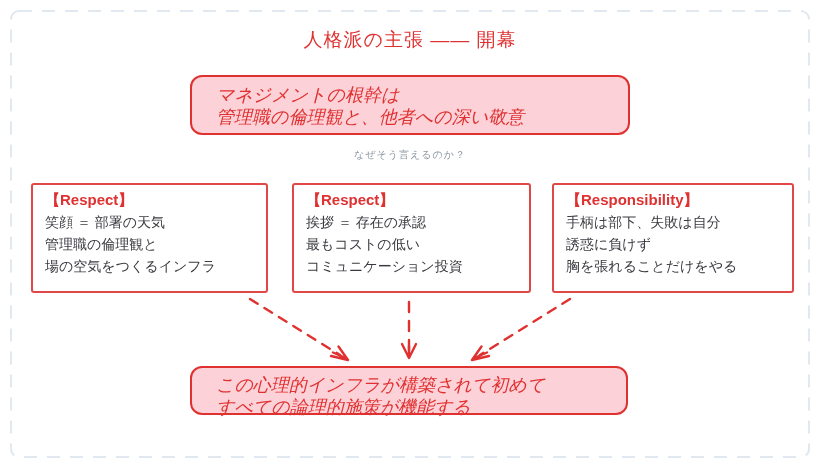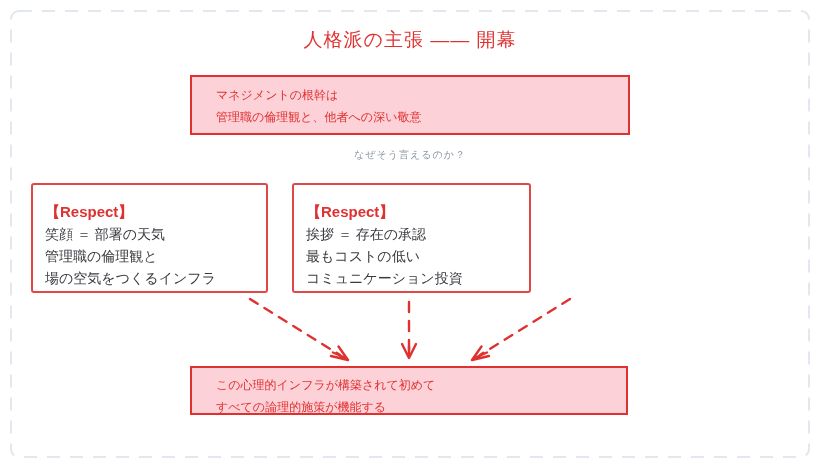--- a/index.html
+++ b/index.html
@@ -22,23 +22,23 @@
   .page-title{
     position:absolute;top:27px;left:0;width:100%;
     text-align:center;
     font-size:19px;font-weight:500;letter-spacing:1px;
     color:var(--red);
   }
   .pink-box{
     position:absolute;
     background:var(--pink);
     border:2px solid var(--red);
-    border-radius:0;
+    border-radius:12px;
     color:var(--red);
-    font-size:12px;line-height:22px;
+    font-size:18px;line-height:22px;font-style:italic;
   }
   .premise-box{
     left:190px;top:75px;width:440px;height:60px;
     padding:7px 10px 0 24px;
   }
   .conclusion-box{
     left:190px;top:366px;width:438px;height:49px;
     border-width:2.5px;
     padding:6px 10px 0 24px;
   }
@@ -46,21 +46,21 @@
     position:absolute;top:148px;left:0;width:100%;
     text-align:center;
     font-size:10px;letter-spacing:1px;
     color:var(--gray-text);
   }
   .card{
     position:absolute;top:183px;height:110px;
     background:#ffffff;
     border:2px solid var(--border-red);
     border-radius:3px;
-    padding:16px 8px 0 12px;
+    padding:4px 8px 0 12px;
   }
   .card-1{left:31px;width:237px;}
   .card-2{left:292px;width:239px;}
   .card-3{left:552px;width:242px;}
   .card-heading{
     color:var(--red);
     font-weight:bold;
     font-size:15px;line-height:22px;
   }
   .card-line{
@@ -96,20 +96,26 @@
     <div class="card-line">場の空気をつくるインフラ</div>
   </div>
 
   <div class="card card-2">
     <div class="card-heading">【Respect】</div>
     <div class="card-line">挨拶 ＝ 存在の承認</div>
     <div class="card-line">最もコストの低い</div>
     <div class="card-line">コミュニケーション投資</div>
   </div>
 
+  <div class="card card-3">
+    <div class="card-heading">【Responsibility】</div>
+    <div class="card-line">手柄は部下、失敗は自分</div>
+    <div class="card-line">誘惑に負けず</div>
+    <div class="card-line">胸を張れることだけをやる</div>
+  </div>
 
   <div class="pink-box conclusion-box">
     <div>この心理的インフラが構築されて初めて</div>
     <div>すべての論理的施策が機能する</div>
   </div>
 
   <svg class="overlay" viewBox="0 0 820 470">
 
     <rect class="frame-rect" x="11" y="11" width="798" height="446" rx="8" stroke-dasharray="13 10"></rect>
 

